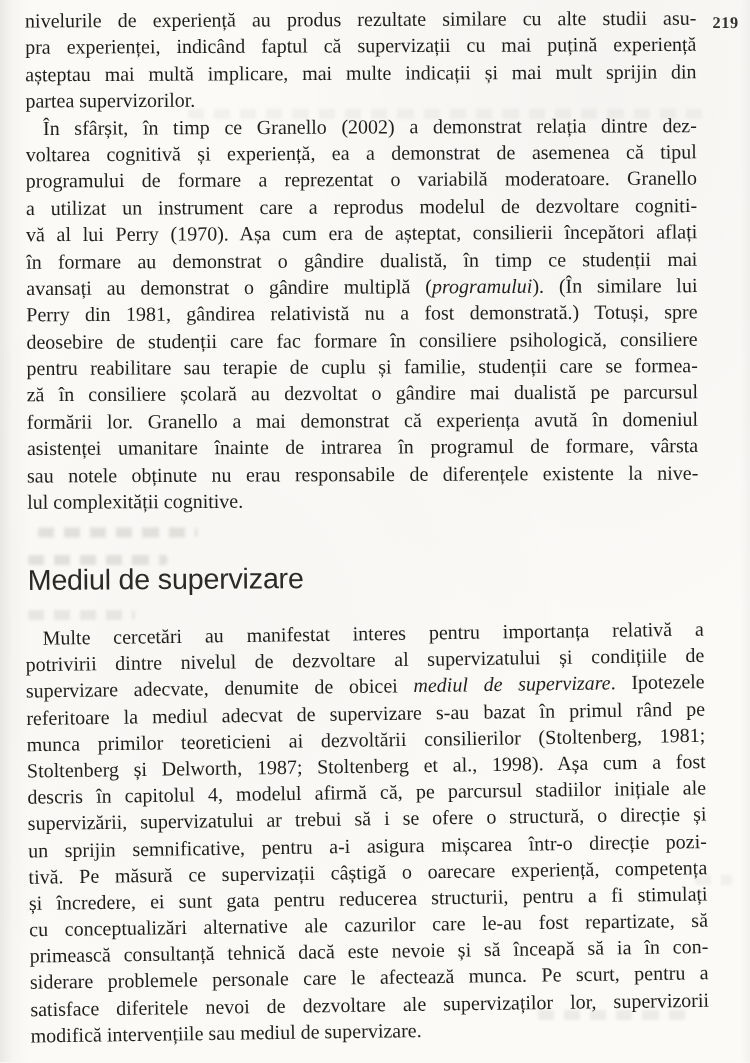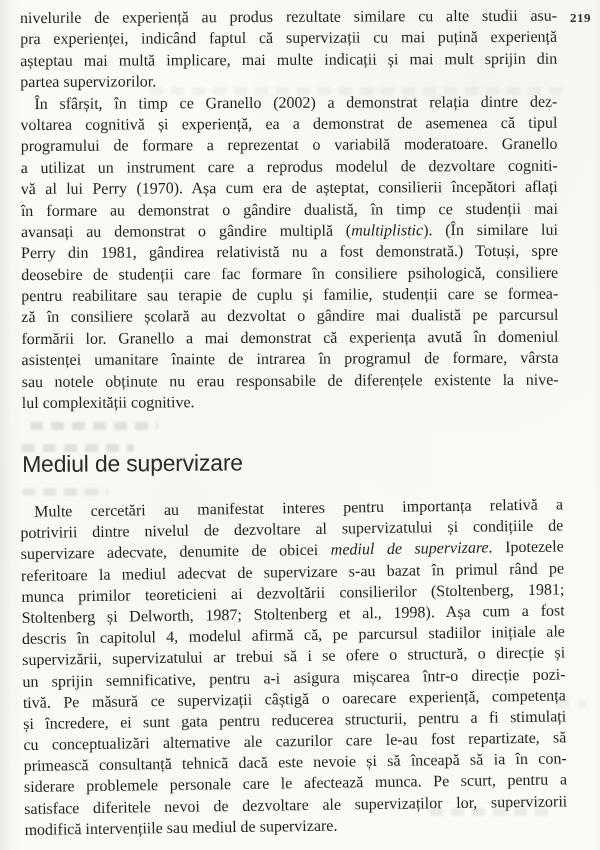--- a/index.html
+++ b/index.html
@@ -70,21 +70,21 @@
       <div class="line">nivelurile de experiență au produs rezultate similare cu alte studii asu-</div>
       <div class="line">pra experienței, indicând faptul că supervizații cu mai puțină experiență</div>
       <div class="line">așteptau mai multă implicare, mai multe indicații și mai mult sprijin din</div>
       <div class="line last">partea supervizorilor.</div>
       <div class="line indent">În sfârșit, în timp ce Granello (2002) a demonstrat relația dintre dez-</div>
       <div class="line">voltarea cognitivă și experiență, ea a demonstrat de asemenea că tipul</div>
       <div class="line">programului de formare a reprezentat o variabilă moderatoare. Granello</div>
       <div class="line">a utilizat un instrument care a reprodus modelul de dezvoltare cogniti-</div>
       <div class="line">vă al lui Perry (1970). Așa cum era de așteptat, consilierii începători aflați</div>
       <div class="line">în formare au demonstrat o gândire dualistă, în timp ce studenții mai</div>
-      <div class="line"><span>avansați au demonstrat o gândire multiplă (</span><span class="it">multiplistic</span><span>). (În similare lui</span></div>
+      <div class="line"><span>avansați au demonstrat o gândire multiplă (</span><span class="it">programului</span><span>). (În similare lui</span></div>
       <div class="line">Perry din 1981, gândirea relativistă nu a fost demonstrată.) Totuși, spre</div>
       <div class="line">deosebire de studenții care fac formare în consiliere psihologică, consiliere</div>
       <div class="line">pentru reabilitare sau terapie de cuplu și familie, studenții care se formea-</div>
       <div class="line">ză în consiliere școlară au dezvoltat o gândire mai dualistă pe parcursul</div>
       <div class="line">formării lor. Granello a mai demonstrat că experiența avută în domeniul</div>
       <div class="line">asistenței umanitare înainte de intrarea în programul de formare, vârsta</div>
       <div class="line">sau notele obținute nu erau responsabile de diferențele existente la nive-</div>
       <div class="line last">lul complexității cognitive.</div>
     </div>
 

